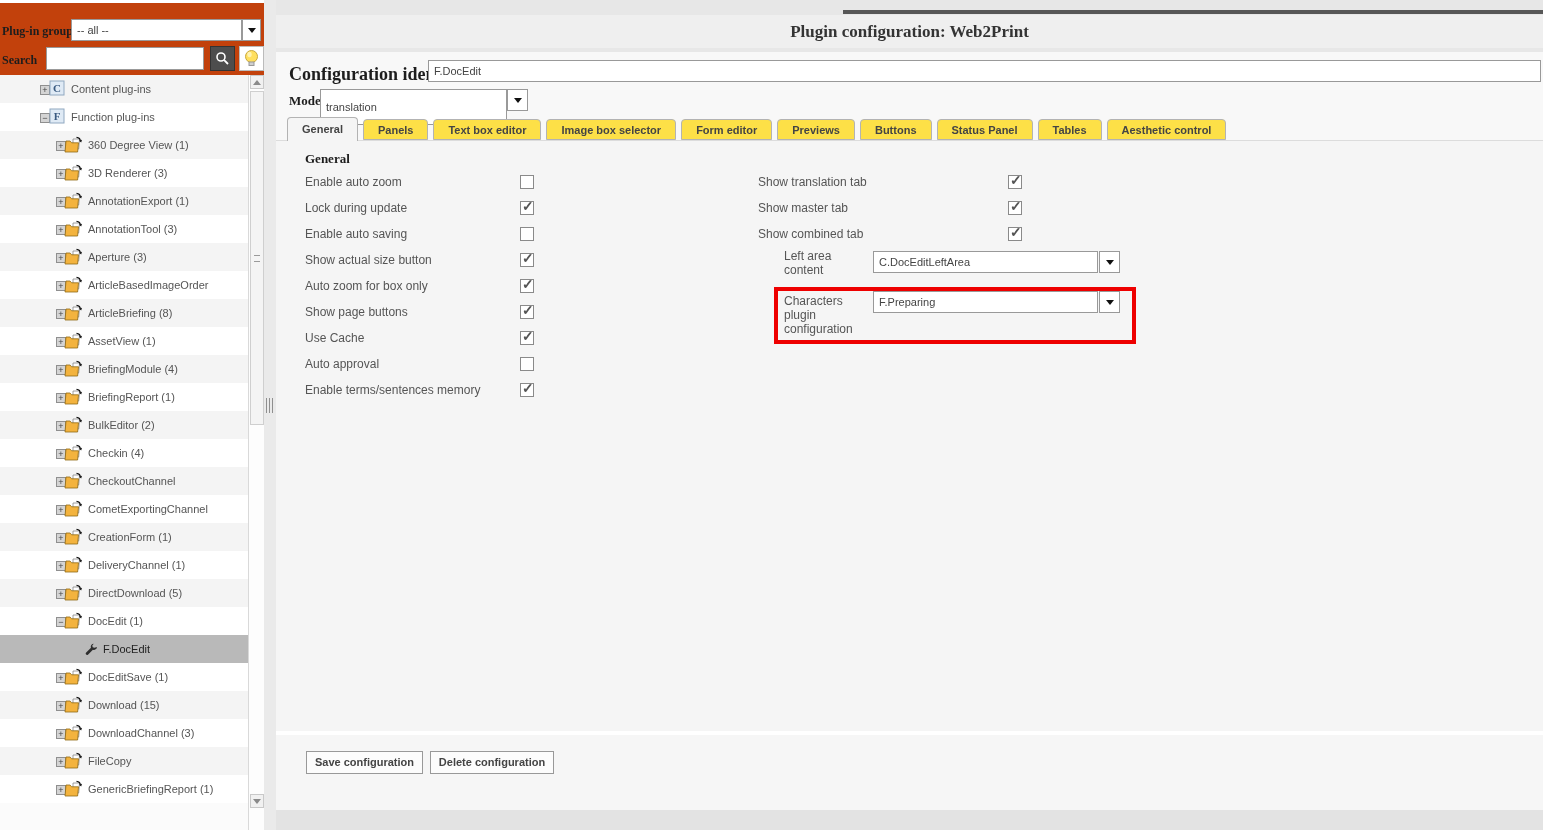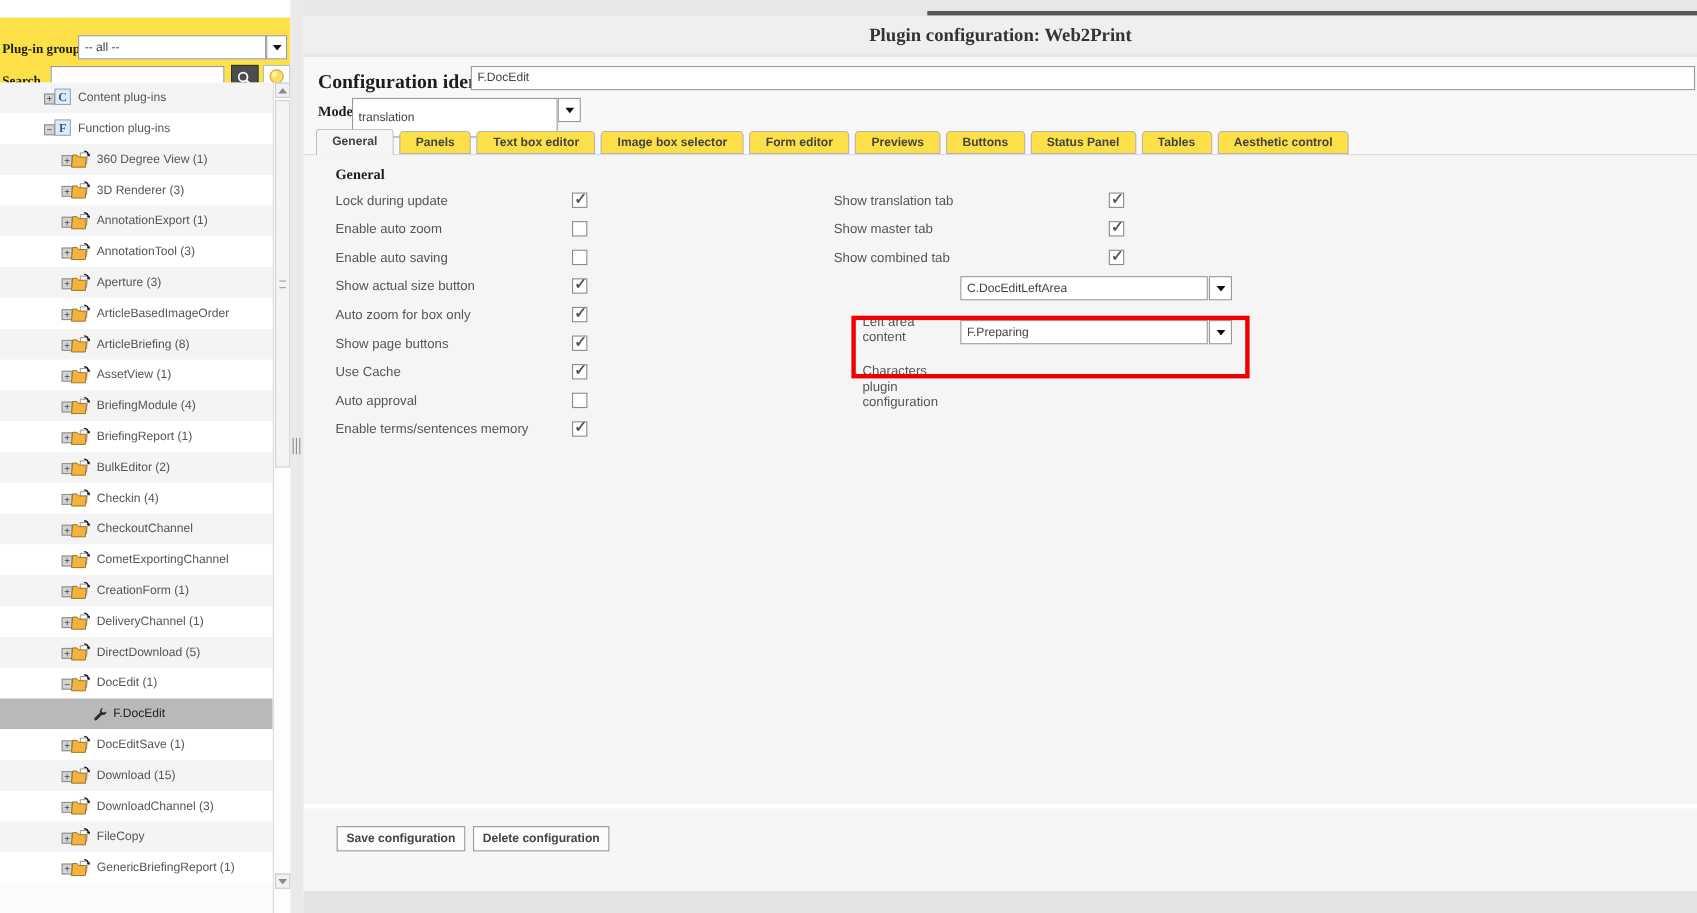--- a/index.html
+++ b/index.html
@@ -14,21 +14,21 @@
   .dark-line { left:843px; top:10px; width:700px; height:4px; background:#575757; }
   .titlebar  { left:276px; top:15px; width:1267px; height:33px; background:#efefef;
                display:flex; align-items:center; justify-content:center; }
   .titlebar .title { font-family:"Liberation Serif", serif; font-weight:bold;
                font-size:17px; color:#333; }
   .gap-strip { left:276px; top:48px; width:1267px; height:4px; background:#e7e7e7; }
   .white-strip { left:276px; top:731px; width:1267px; height:4px; background:#ffffff; }
   .footer    { left:276px; top:810px; width:1267px; height:20px; background:#e3e3e3; }
 
   
-  .side-top { left:0; top:16px; width:264px; height:75px; background:#fde047; }
+  .side-top { left:0; top:3px; width:264px; height:75px; background:#c2410c; }
   .lbl-serif { font-family:"Liberation Serif", serif; font-weight:bold; font-size:12px; color:#1d1d1d; }
   .pg-label { position:absolute; left:2px; top:21px; }
   .search-label { position:absolute; left:2px; top:50px; }
   .field { background:#fff; border:1px solid #999; font-size:11px; color:#444;
            padding:0 5px; outline:none; }
   .pg-field { position:absolute; left:71px; top:16px; width:171px; height:22px; }
   .pg-btn   { position:absolute; left:242px; top:16px; width:19px; height:22px; }
   .combo-btn { background:#fff; border:1px solid #999; display:flex;
                align-items:center; justify-content:center; cursor:default; }
   .caret { width:0; height:0; border-left:4px solid transparent;
@@ -102,21 +102,21 @@
   .opt-col.right { left:482px; width:300px; }
   .opt-row { display:flex; height:26px; align-items:center; }
   .opt-label { font-size:12px; color:#555; }
   .opt-col.left  .opt-label { width:215px; }
   .opt-col.right .opt-label { width:250px; }
   .checkbox { width:14px; height:14px; border:1px solid #8a8a8a; background:#fff;
           position:relative; flex:0 0 auto; }
   .checkbox.checked::after { content:"\2713"; position:absolute; left:1px; top:-4px;
           font-size:14px; font-weight:bold; color:#555; }
 
-  .field-label { position:absolute; font-size:12px; color:#555; width:86px; line-height:14px;margin-top:36px; }
+  .field-label { position:absolute; font-size:12px; color:#555; width:86px; line-height:14px; }
   .la-label { left:508px; top:108px; }
   .la-field { position:absolute; left:597px; top:110px; width:225px; height:22px; }
   .la-btn   { position:absolute; left:823px; top:110px; width:21px; height:22px; }
   .ch-label { left:508px; top:153px; }
   .ch-field { position:absolute; left:597px; top:150px; width:225px; height:22px; }
   .ch-btn   { position:absolute; left:823px; top:150px; width:21px; height:22px; }
   .red-frame { position:absolute; left:498px; top:146px; width:362px; height:57px;
           border:4px solid #ee0000; }
 
   .btn { position:absolute; top:751px; height:23px; background:#fcfcfc;
@@ -158,26 +158,26 @@
         <div class="tab">Status Panel</div>
         <div class="tab">Tables</div>
         <div class="tab">Aesthetic control</div>
       </div>
 
     <div class="tabcontent">
       <span class="section-title lbl-serif">General</span>
 
       <div class="opt-col left" id="left-options">
           <div class="opt-row">
-    <span class="opt-label">Lock during update</span>
-    <span class="checkbox checked"></span>
-  </div>
-          <div class="opt-row">
     <span class="opt-label">Enable auto zoom</span>
     <span class="checkbox"></span>
+  </div>
+          <div class="opt-row">
+    <span class="opt-label">Lock during update</span>
+    <span class="checkbox checked"></span>
   </div>
           <div class="opt-row">
     <span class="opt-label">Enable auto saving</span>
     <span class="checkbox"></span>
   </div>
           <div class="opt-row">
     <span class="opt-label">Show actual size button</span>
     <span class="checkbox checked"></span>
   </div>
           <div class="opt-row">

